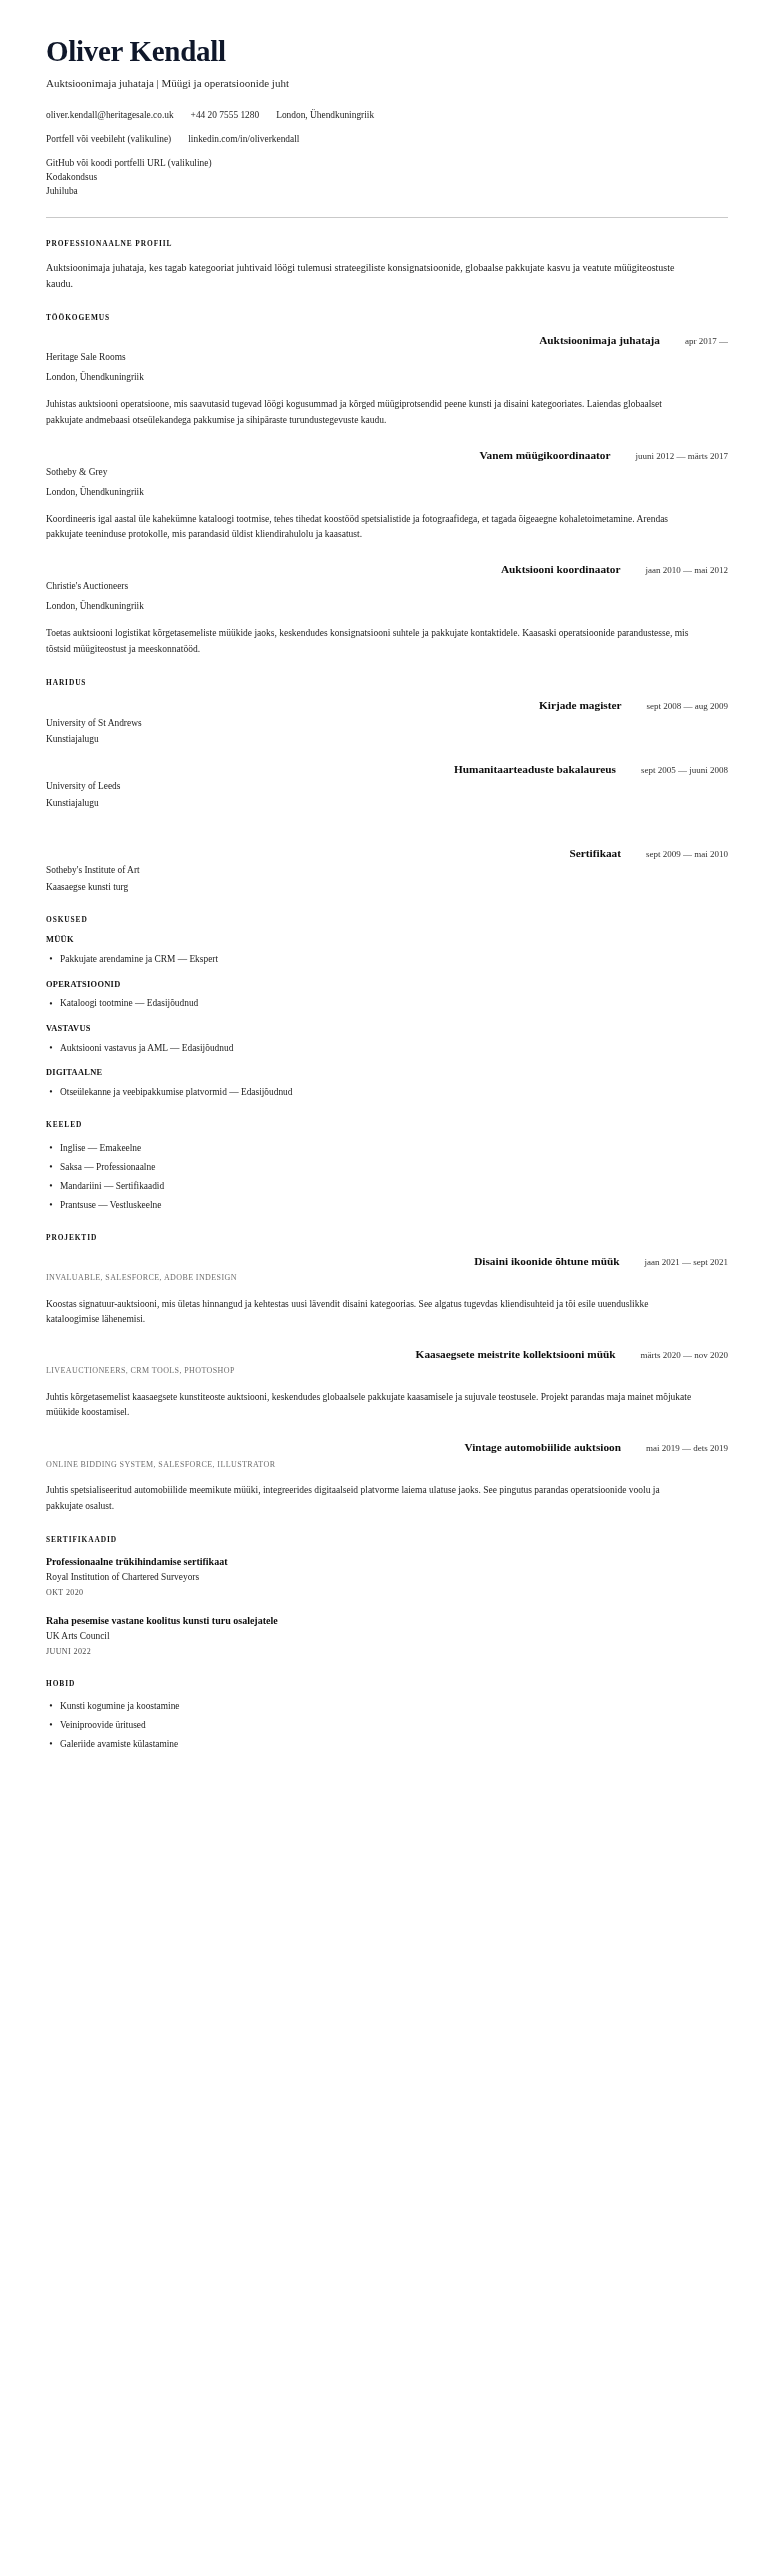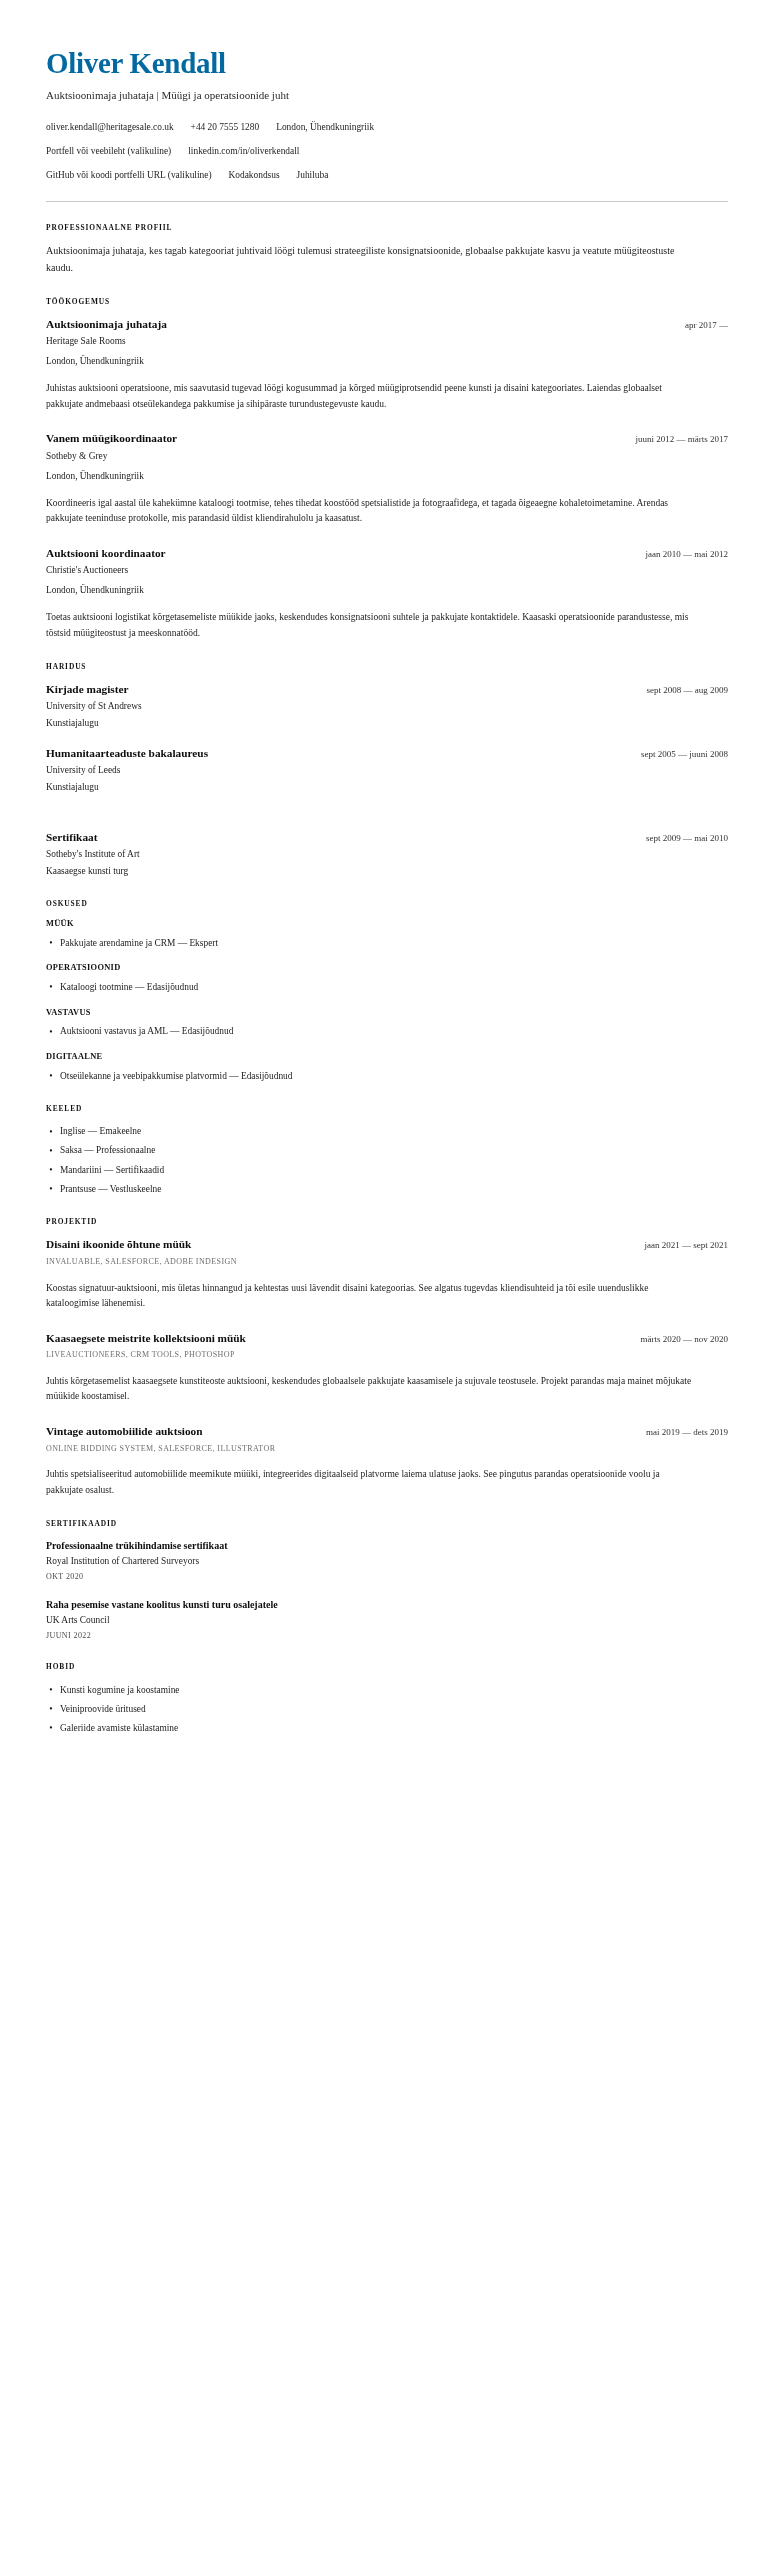--- a/index.html
+++ b/index.html
@@ -12,41 +12,41 @@
     -webkit-font-smoothing:antialiased;
   }
   .page { padding: 36px 46px 39px 46px; }
 
   
   .name {
     font-size:29px;
     font-weight:700;
     letter-spacing:-0.3px;
     line-height:1.08;
-    margin:12px 0 9px 0;
-    color:#0369a1;
+    margin:0 0 9px 0;
+    color:#0f172a;
   }
   .tagline {
     font-size:11px;
     font-weight:400;
     color:#2a2a2a;
     line-height:1.35;
     margin:0 0 17px 0;
   }
   .contact-row {
     font-size:9.4px;
     color:#242424;
     line-height:1.5;
     margin-bottom:9.7px;
     display:flex;
     flex-wrap:wrap;
     align-items:baseline;
     font-family:Liberation Serif, serif;
   }
-  .contact-row:last-child { margin-bottom:0; }
+  .contact-row:last-child { margin-bottom:0;flex-direction:column; }
   .contact-item { margin-right:17px; white-space:nowrap; }
   .contact-item:last-child { margin-right:0; }
 
   .rule {
     border:0;
     border-top:0.6px solid #c9c9c9;
     margin:19.4px 0 0 0;
     height:0;
   }
 
@@ -68,23 +68,23 @@
     color:#1d1d1d;
     margin:0;
     max-width:645px;
   }
 
   
   .entry { margin-bottom:19.4px; }
   .entry:last-child { margin-bottom:0; }
   .entry-head {
     display:flex;
-    justify-content:space-between;
+    justify-content:flex-end;
     align-items:baseline;
-    gap:0;
+    gap:25px;
   }
   .entry-title {
     font-size:11.3px;
     font-weight:700;
     color:#0d0d0d;
     line-height:1.25;
     margin:0;
   }
   .entry-date {
     font-size:9px;

